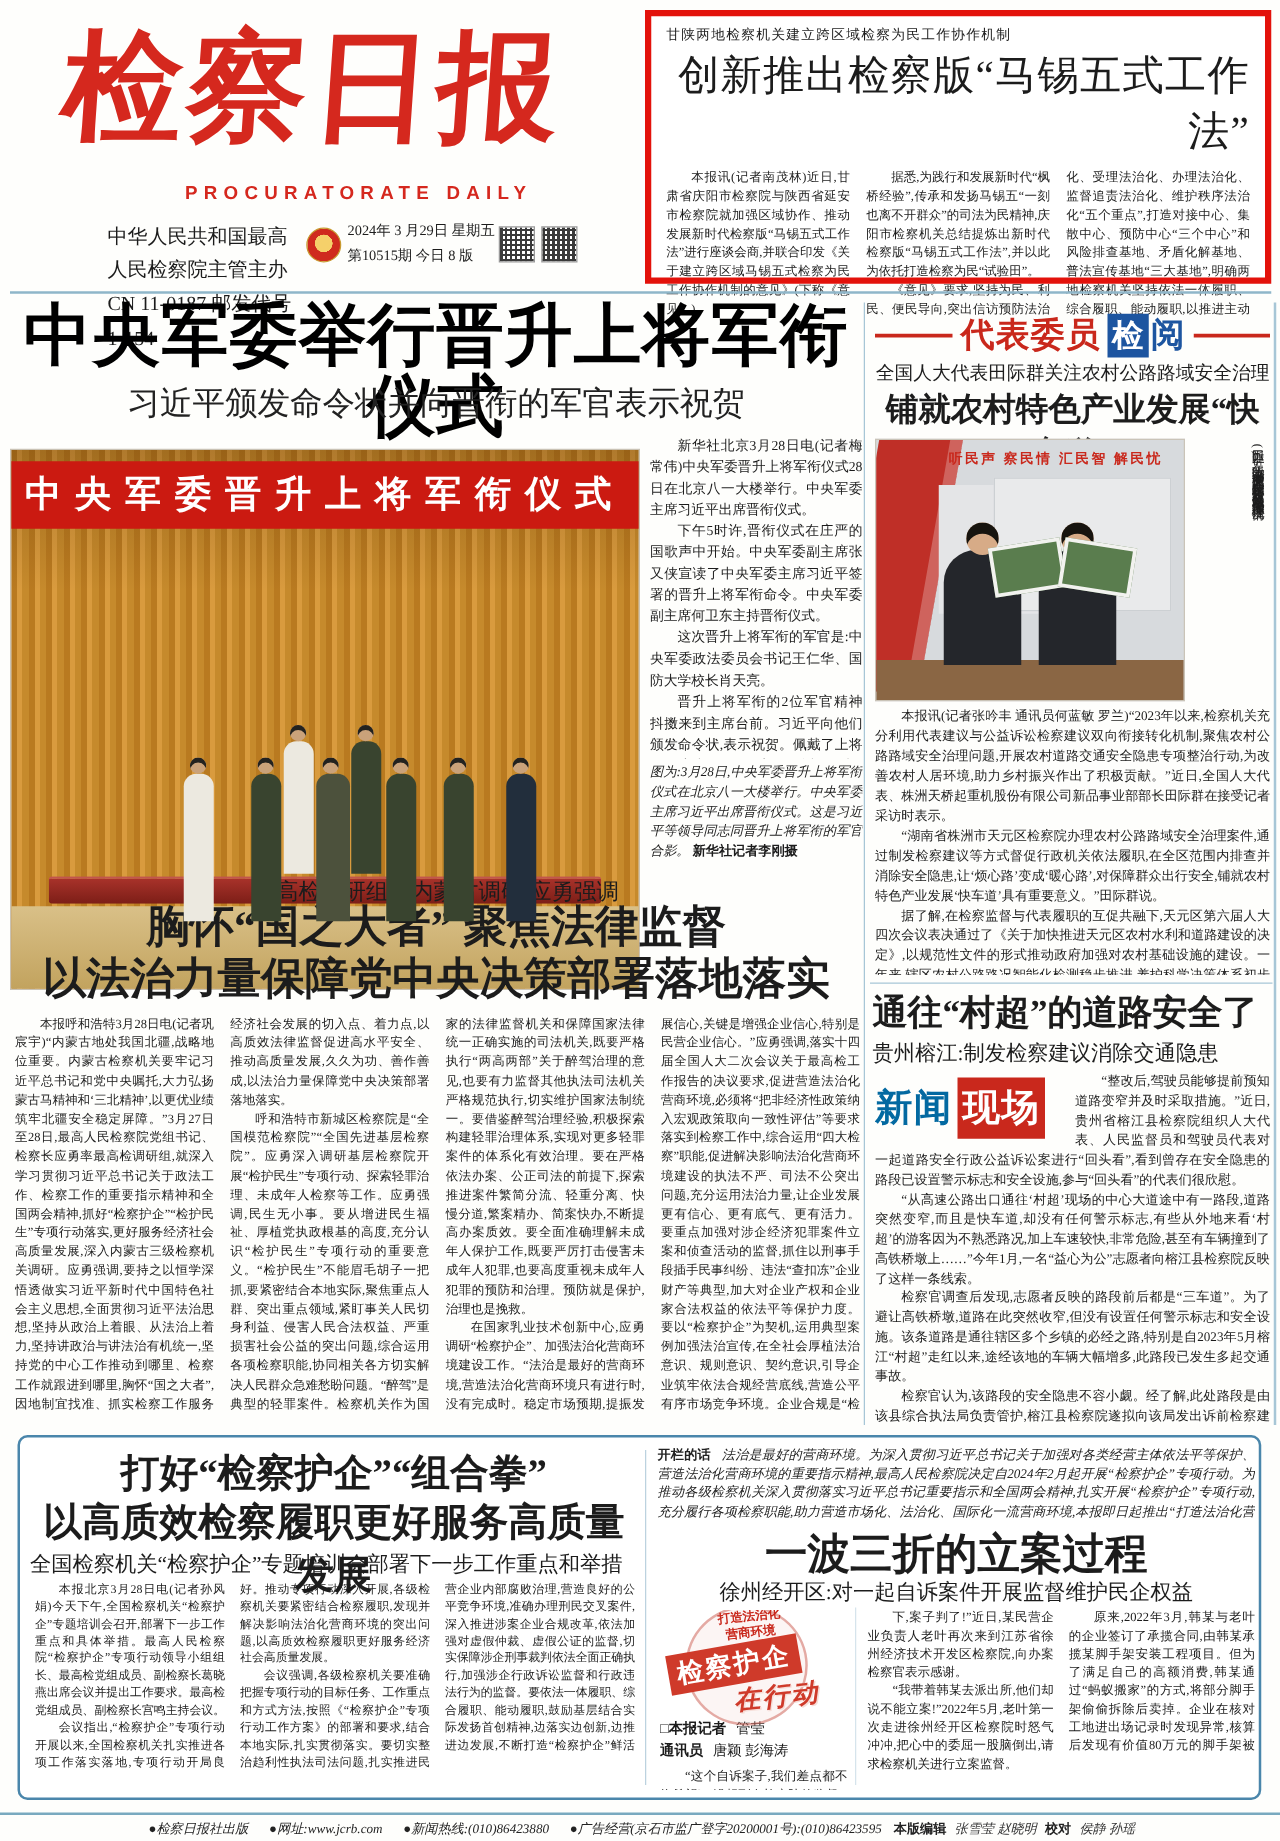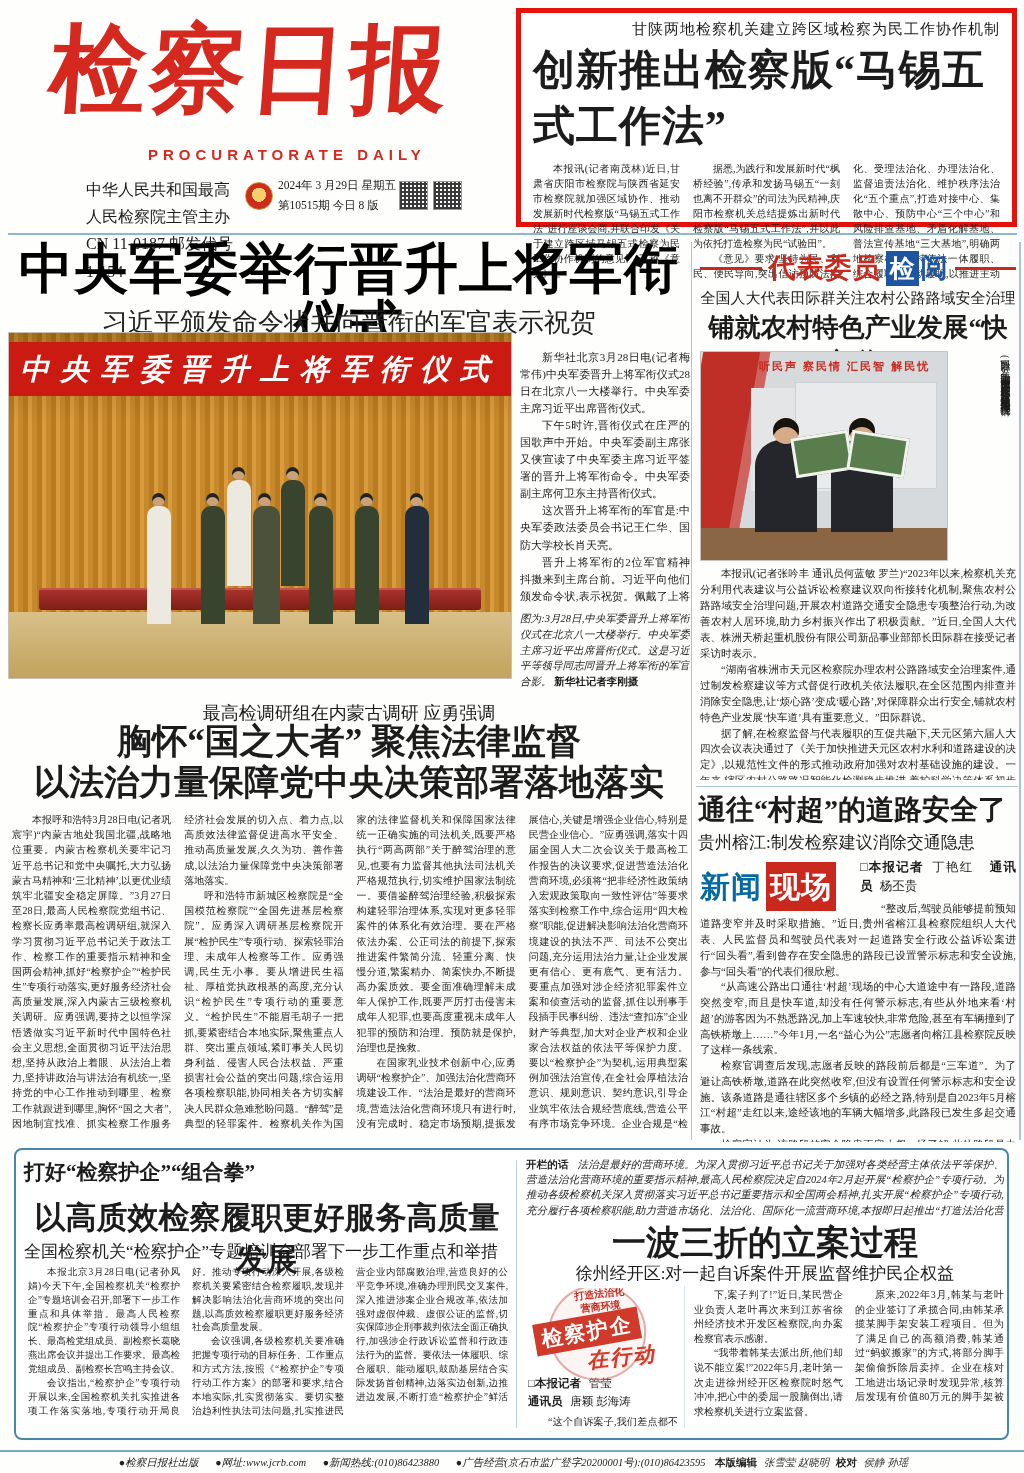--- a/index.html
+++ b/index.html
@@ -19,36 +19,36 @@
           border:1px solid #c89a30;}
   .date-block{left:278px;top:176px;width:120px;font-size:11.5px;line-height:1.7;}
   .qr{width:27px;height:27px;border:1px solid #999;
       background:repeating-linear-gradient(0deg,#3a3a3a 0 2px,rgba(255,255,255,0) 2px 4px),
                  repeating-linear-gradient(90deg,#3a3a3a 0 2px,#fff 2px 4px);}
   .qr1{left:399px;top:181px}.qr2{left:433px;top:181px}
 
   
   .tr-box{left:516px;top:8px;width:501px;height:219px;border:5px solid #e3120b;
           box-sizing:border-box;padding:5px 12px;background:#fff;}
-  .tr-kicker{text-align:right;font-size:15px;letter-spacing:1px;margin:2px 0 3px;}
-  .tr-headline{text-align:left;font-size:42px;font-weight:700;letter-spacing:1px;margin:0 0 7px;}
+  .tr-kicker{text-align:left;font-size:11px;letter-spacing:1px;margin:2px 0 3px;}
+  .tr-headline{text-align:right;font-size:33px;font-weight:400;letter-spacing:1px;margin:0 0 7px;}
   .tr-body{columns:3;column-gap:13px;font-size:10px;line-height:1.5;text-align:justify;
            height:122px;overflow:hidden;}
 
   .rule-h1{left:8px;top:233px;width:1009px;height:2px;background:#8fb6c9;}
   .rule-v-main{left:691px;top:242px;width:1px;height:898px;background:#a7c6d6;}
   .rule-v-right{left:1019px;top:242px;width:2px;height:898px;background:#a7c6d6;}
 
   
   .main-headline{left:8px;top:240px;width:682px;text-align:center;font-size:54px;font-weight:900;
                  font-family:"Liberation Sans",sans-serif;letter-spacing:1px;line-height:1.05;color:#000;}
   .main-subhead{left:8px;top:305px;width:682px;text-align:center;font-size:26px;color:#222;}
 
-  .photo1{left:8px;top:332px;width:504px;height:347px;box-sizing:border-box;border:1px solid #c9c2b4;
-          background:repeating-linear-gradient(90deg,#b97a20 0 5px,#d99b3e 5px 9px,#c68a2c 9px 14px);overflow:hidden;font-style:italic;}
+  .photo1{left:8px;top:359px;width:504px;height:433px;box-sizing:border-box;border:1px solid #c9c2b4;
+          background:repeating-linear-gradient(90deg,#b97a20 0 5px,#d99b3e 5px 9px,#c68a2c 9px 14px);overflow:hidden;}
   .photo1 .shade{position:absolute;left:0;top:0;right:0;height:100%;
           background:linear-gradient(180deg,rgba(70,35,0,.28),rgba(0,0,0,0) 26%);}
   .photo1 .banner{position:absolute;left:0;top:9px;right:0;height:54px;background:#cb1a11;color:#fff;
           font-weight:700;font-size:29px;letter-spacing:11px;text-align:center;line-height:54px;
           font-family:"Liberation Sans",sans-serif;}
   .photo1 .dais{position:absolute;left:30px;right:30px;bottom:68px;height:20px;
           background:linear-gradient(#a8322a,#7c1e17);border-top:2px solid #c2564d;border-radius:3px;}
   .photo1 .floor{position:absolute;left:0;right:0;bottom:0;height:66px;
           background:linear-gradient(#d9c088,#c2a35e);}
   .fig{position:absolute;width:24px;border-radius:10px 10px 0 0;}
@@ -116,21 +116,21 @@
                 font-family:"Liberation Sans",sans-serif;letter-spacing:1px;}
   .village-byline{font-size:12.5px;margin-bottom:5px;text-indent:0;}
   .village-byline b{margin-right:4px;}
   .village-byline .nm{margin-right:12px;}
 
   
   .bottom-box{left:14px;top:1148px;width:995px;height:292px;border:2px solid #4a86ab;border-radius:8px;
               box-sizing:border-box;background:#fff;}
   .bb-vrule{position:absolute;left:500px;top:10px;bottom:10px;width:1px;background:#bcd2df;}
   .bb-vrule2{position:absolute;left:668px;top:136px;bottom:10px;width:1px;background:#d6e4ec;}
-  .train-h1{position:absolute;left:8px;top:8px;width:486px;font-size:21px;font-weight:700;}
+  .train-h1{position:absolute;left:8px;top:8px;width:486px;text-align:center;font-size:31px;font-weight:700;}
   .train-h2{position:absolute;left:8px;top:47px;width:486px;text-align:center;font-size:31px;font-weight:700;}
   .train-sub{position:absolute;left:8px;top:90px;width:486px;text-align:left;font-size:17px;}
   .train-body{position:absolute;left:12px;top:116px;width:480px;height:164px;columns:3;column-gap:12px;
               font-size:9.5px;line-height:1.46;text-align:justify;overflow:hidden;}
   .case-intro{position:absolute;left:510px;top:7px;width:478px;height:62px;font-size:10.5px;line-height:1.45;
               text-align:justify;overflow:hidden;font-style:italic;color:#222;}
   .case-intro b{font-style:normal;margin-right:6px;}
   .case-h{position:absolute;left:510px;top:70px;width:478px;text-align:center;font-size:34px;font-weight:700;}
   .case-sub{position:absolute;left:510px;top:112px;width:478px;text-align:center;font-size:17px;}
   .case-colA{position:absolute;left:512px;top:138px;width:150px;height:144px;overflow:hidden;}
@@ -255,26 +255,20 @@
 
   <div class="abs rule-h2"></div>
 
   <div class="abs village-headline">通往“村超”的道路安全了</div>
   <div class="abs village-subhead">贵州榕江:制发检察建议消除交通隐患</div>
   <div class="abs village-body">
     <div class="news-badge">
       <span class="nb-xinwen">新闻</span>
       <span class="nb-xianchang">现场</span>
     </div>
-    <div class="village-byline">
-      <b>□本报记者</b>
-      <span class="nm">丁艳红</span>
-      <b>通讯员</b>
-      <span class="nm">杨丕贵</span>
-    </div>
     <div>
         <p>“整改后,驾驶员能够提前预知道路变窄并及时采取措施。”近日,贵州省榕江县检察院组织人大代表、人民监督员和驾驶员代表对一起道路安全行政公益诉讼案进行“回头看”,看到曾存在安全隐患的路段已设置警示标志和安全设施,参与“回头看”的代表们很欣慰。</p>
         <p>“从高速公路出口通往‘村超’现场的中心大道途中有一路段,道路突然变窄,而且是快车道,却没有任何警示标志,有些从外地来看‘村超’的游客因为不熟悉路况,加上车速较快,非常危险,甚至有车辆撞到了高铁桥墩上……”今年1月,一名“益心为公”志愿者向榕江县检察院反映了这样一条线索。</p>
         <p>检察官调查后发现,志愿者反映的路段前后都是“三车道”。为了避让高铁桥墩,道路在此突然收窄,但没有设置任何警示标志和安全设施。该条道路是通往辖区多个乡镇的必经之路,特别是自2023年5月榕江“村超”走红以来,途经该地的车辆大幅增多,此路段已发生多起交通事故。</p>
         <p>检察官认为,该路段的安全隐患不容小觑。经了解,此处路段是由该县综合执法局负责管护,榕江县检察院遂拟向该局发出诉前检察建议,督促该局履行监督管理职责。</p>
       </div>
   </div>
 
   <div class="abs bottom-box">
     <div class="bb-vrule"></div>

